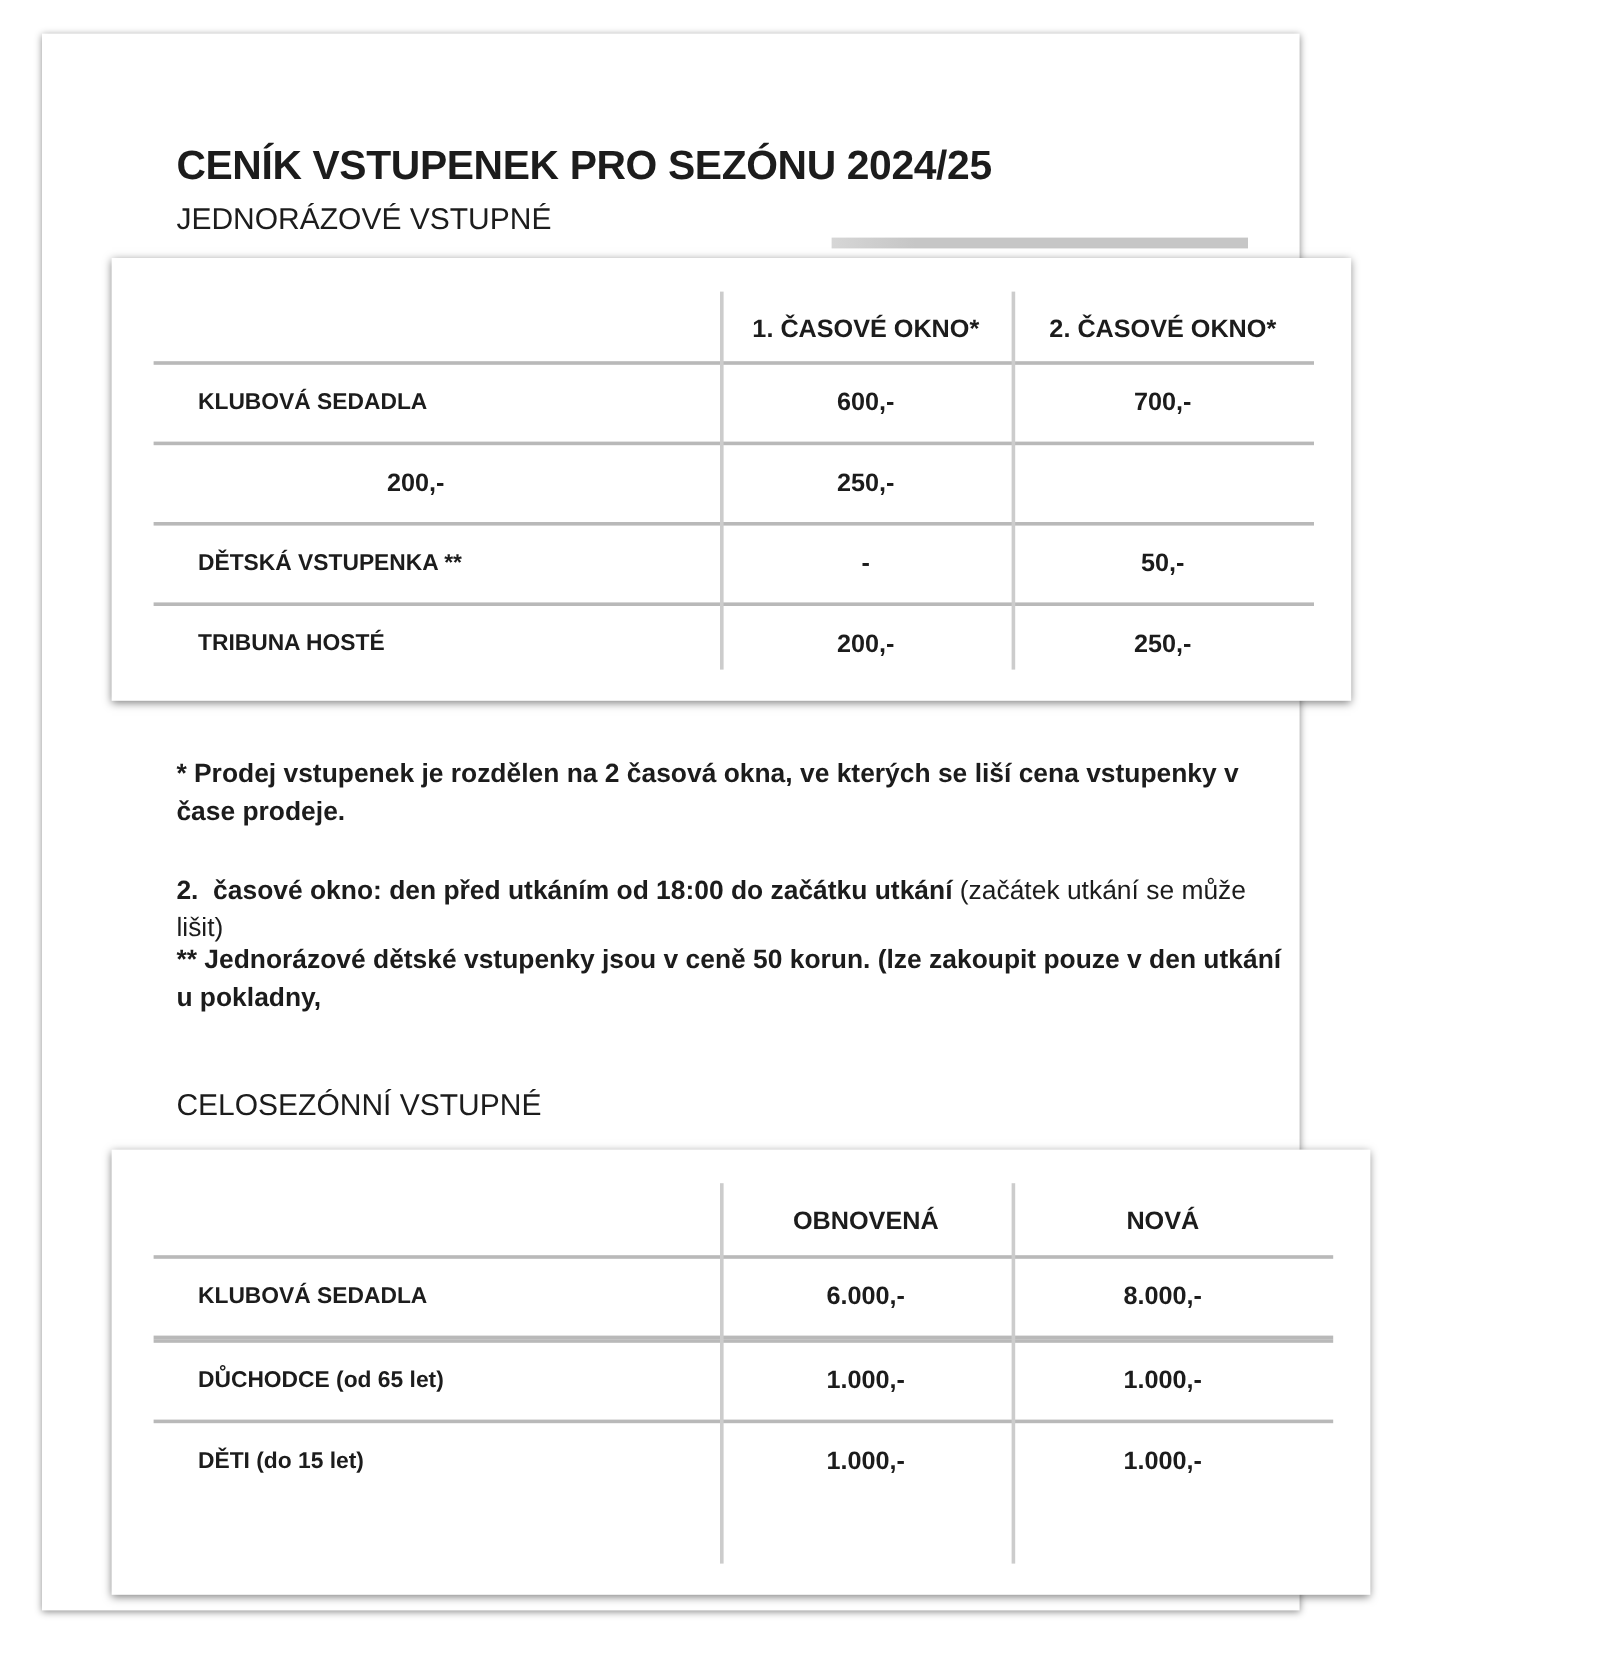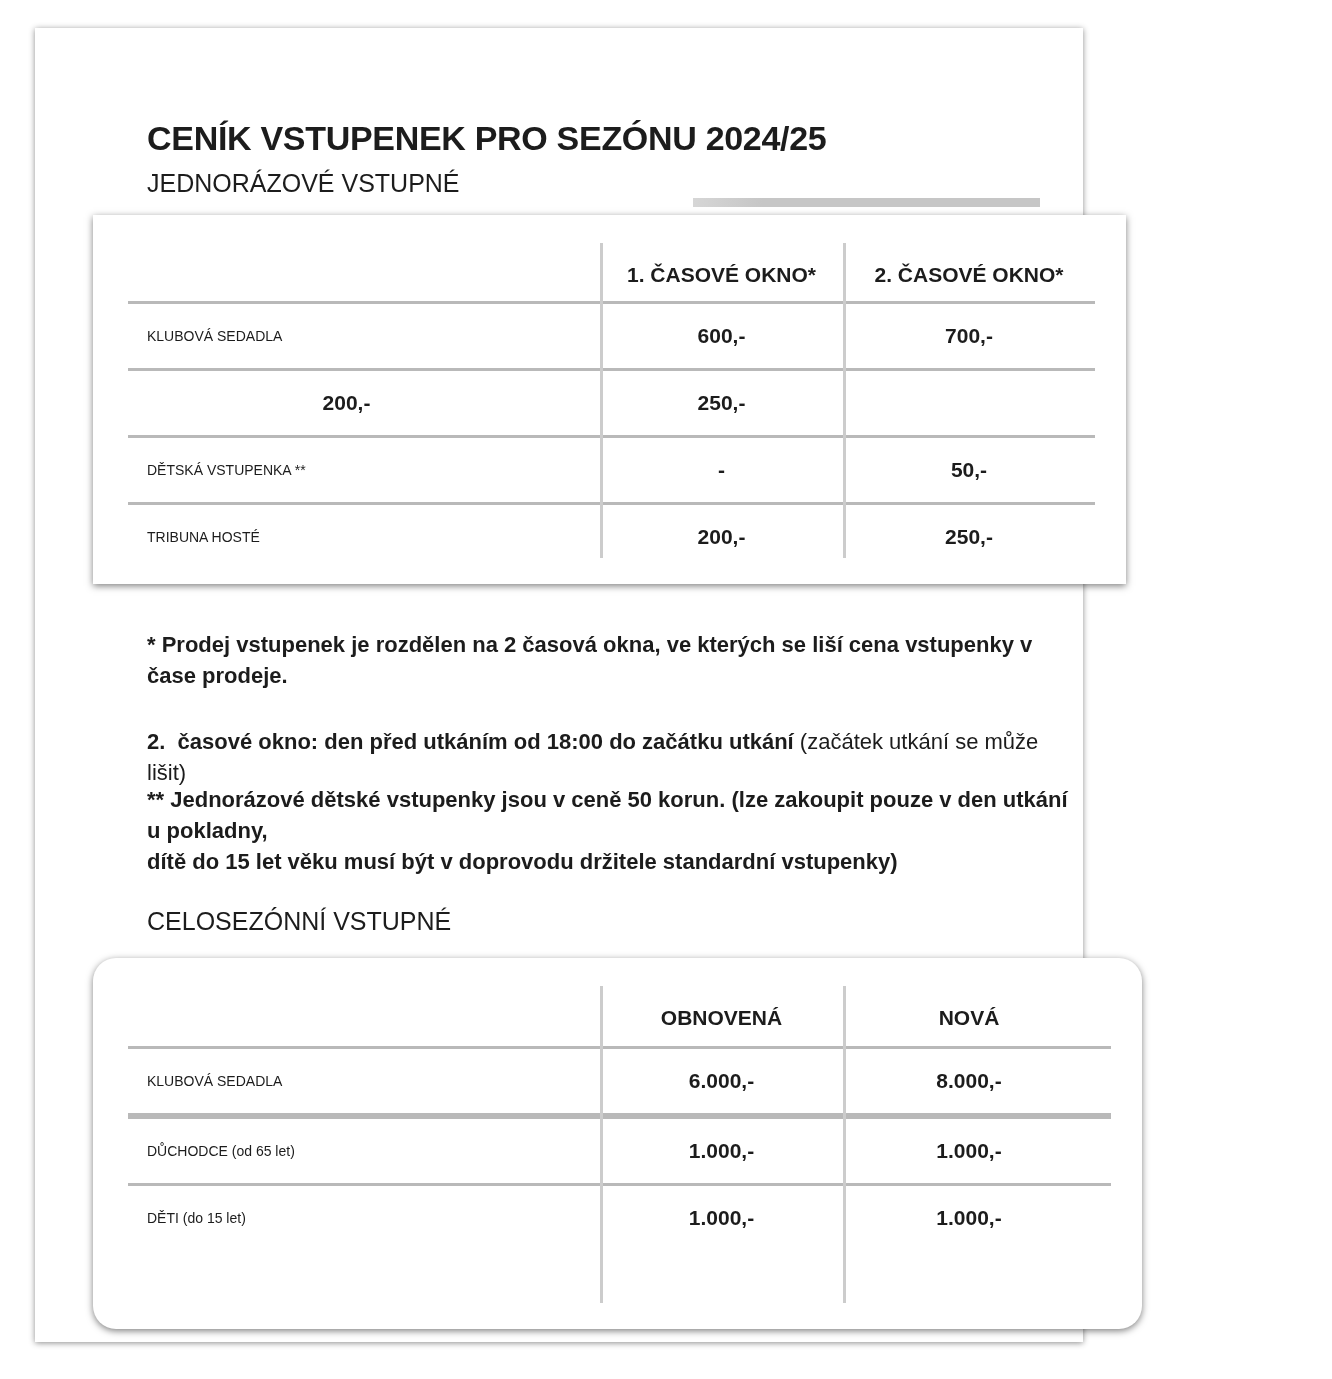--- a/index.html
+++ b/index.html
@@ -46,21 +46,21 @@
     width: 347px;
     height: 9px;
     background: linear-gradient(to right, #d6d6d6, #c6c6c6 20%, #c6c6c6);
   }
   .table-card {
     position: absolute;
     background: #ffffff;
     box-shadow: 0 2px 7px rgba(0,0,0,0.5);
   }
   .table-1 { left: 58px; top: 187px; width: 1033px; height: 369px; }
-  .table-2 { left: 58px; top: 930px; width: 1049px; height: 371px; border-radius: 23px; }
+  .table-2 { left: 58px; top: 930px; width: 1049px; height: 371px; }
   .vline {
     position: absolute;
     width: 3px;
     top: 28px;
     bottom: 26px;
     background: #cccccc;
   }
   .vline-1 { left: 507px; }
   .vline-2 { left: 750px; }
   .trow {
@@ -68,23 +68,23 @@
     grid-template-columns: 507px 243px 252px;
     align-items: center;
     height: 64px;
     position: relative;
   }
   .thead-1 { height: 86px; padding-top: 0; align-items: end; border-radius: 20px; }
   .thead-1 > div { padding-bottom: 14px; }
   .thead-2 { height: 88px; align-items: end; }
   .thead-2 > div { padding-bottom: 16px; }
   .tlabel {
-    padding-left: 54px;
-    font-size: 14px;
-    font-weight: normal;
+    padding-left: 72px;
+    font-size: 19px;
+    font-weight: bold;
     white-space: nowrap;
   }
   .tnum {
     text-align: center;
     font-size: 21px;
     font-weight: bold;
   }
   .thead-cell {
     text-align: center;
     font-size: 21px;
@@ -155,21 +155,21 @@
 
     <div class="trow">
       <div class="tlabel">TRIBUNA HOSTÉ</div>
       <div class="tnum">200,-</div>
       <div class="tnum">250,-</div>
     </div>
   </div>
 
   <div class="note note-1">* Prodej vstupenek je rozdělen na 2 časová okna, ve kterých se liší cena vstupenky v čase prodeje.</div>
   <div class="note note-3"><span>2.  časové okno: den před utkáním od 18:00 do začátku utkání</span><span class="light"> (začátek utkání se může lišit)</span></div>
-  <div class="note note-4"><span>** Jednorázové dětské vstupenky jsou v ceně 50 korun. (lze zakoupit pouze v den utkání u pokladny,</span><br><span>dítě do 15 let věku musí být v doprovodu držitele standardní vstupenky)</span></div>
+  <div class="note note-4"><span>** Jednorázové dětské vstupenky jsou v ceně 50 korun. (lze zakoupit pouze v den utkání u pokladny,</span><br></div>
 
   <div class="section-heading heading-season">CELOSEZÓNNÍ VSTUPNÉ</div>
 
   <div class="table-card table-2">
     <div class="vline vline-1"></div>
     <div class="vline vline-2"></div>
 
     <div class="trow thead-2">
       <div class="tlabel"></div>
       <div class="thead-cell">OBNOVENÁ</div>

